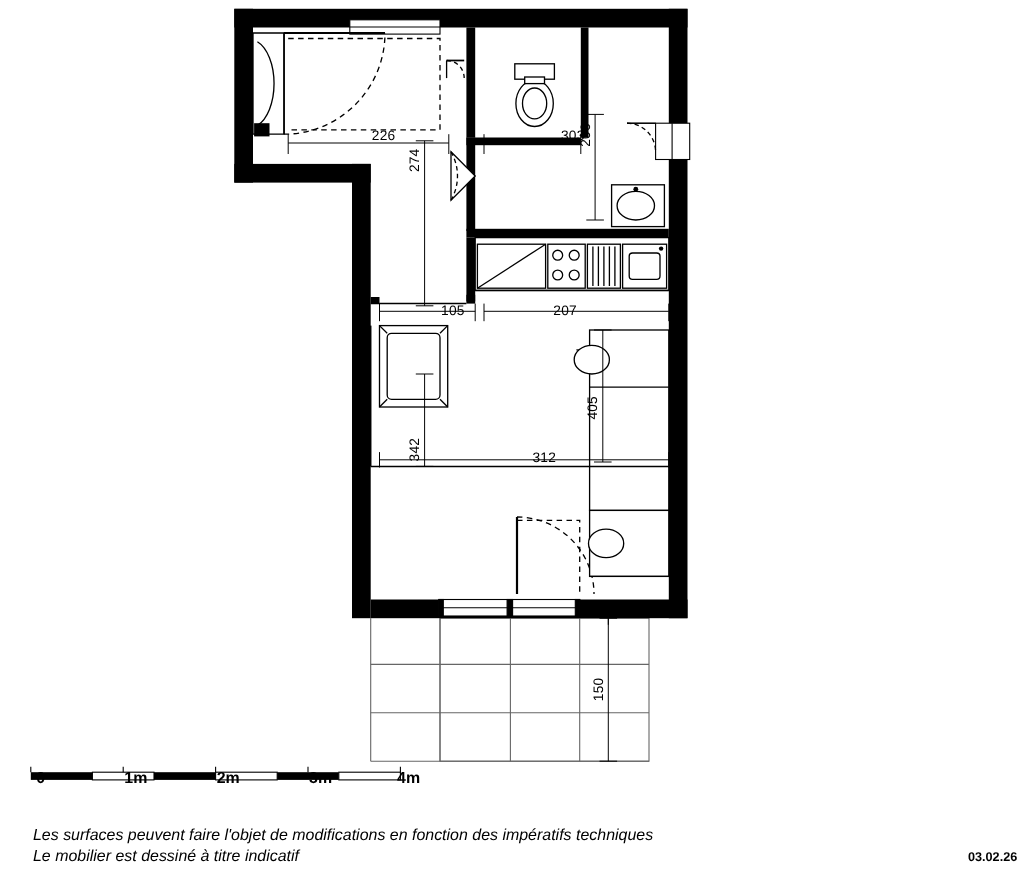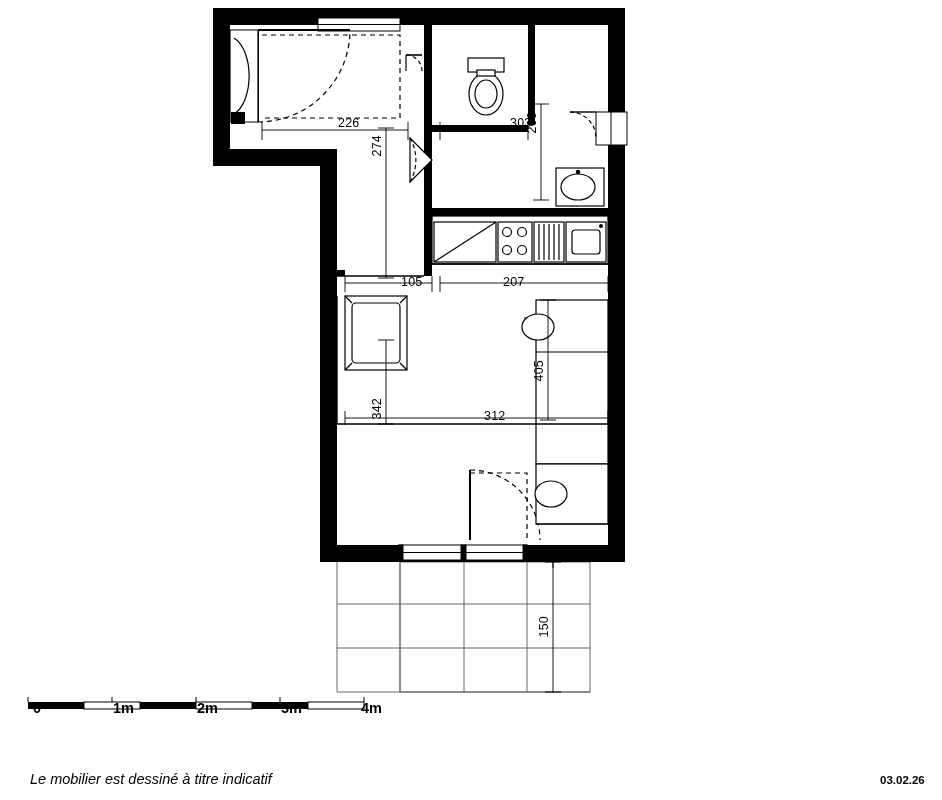--- a/index.html
+++ b/index.html
@@ -295,17 +295,18 @@
   <div class="dim-label" style="left:484px; top:409px;">312</div>
 
   <div class="dim-label vert" style="left:551px; top:616px; transform:rotate(-90deg) translate(-100%,-100%);">150</div>
 
   <div class="scale-label" style="left:33px; top:700px;">0</div>
   <div class="scale-label" style="left:113px; top:700px;">1m</div>
   <div class="scale-label" style="left:197px; top:700px;">2m</div>
   <div class="scale-label" style="left:281px; top:700px;">3m</div>
   <div class="scale-label" style="left:361px; top:700px;">4m</div>
 
+  <div class="note-line" style="left:30px; top:752px;">Les surfaces peuvent faire l'objet de modifications en fonction des impératifs techniques</div>
   <div class="note-line" style="left:30px; top:771px;">Le mobilier est dessiné à titre indicatif</div>
 
   <div class="date-label" style="left:880px; top:774px;">03.02.26</div>
 
 </div>
 
 </body></html>

